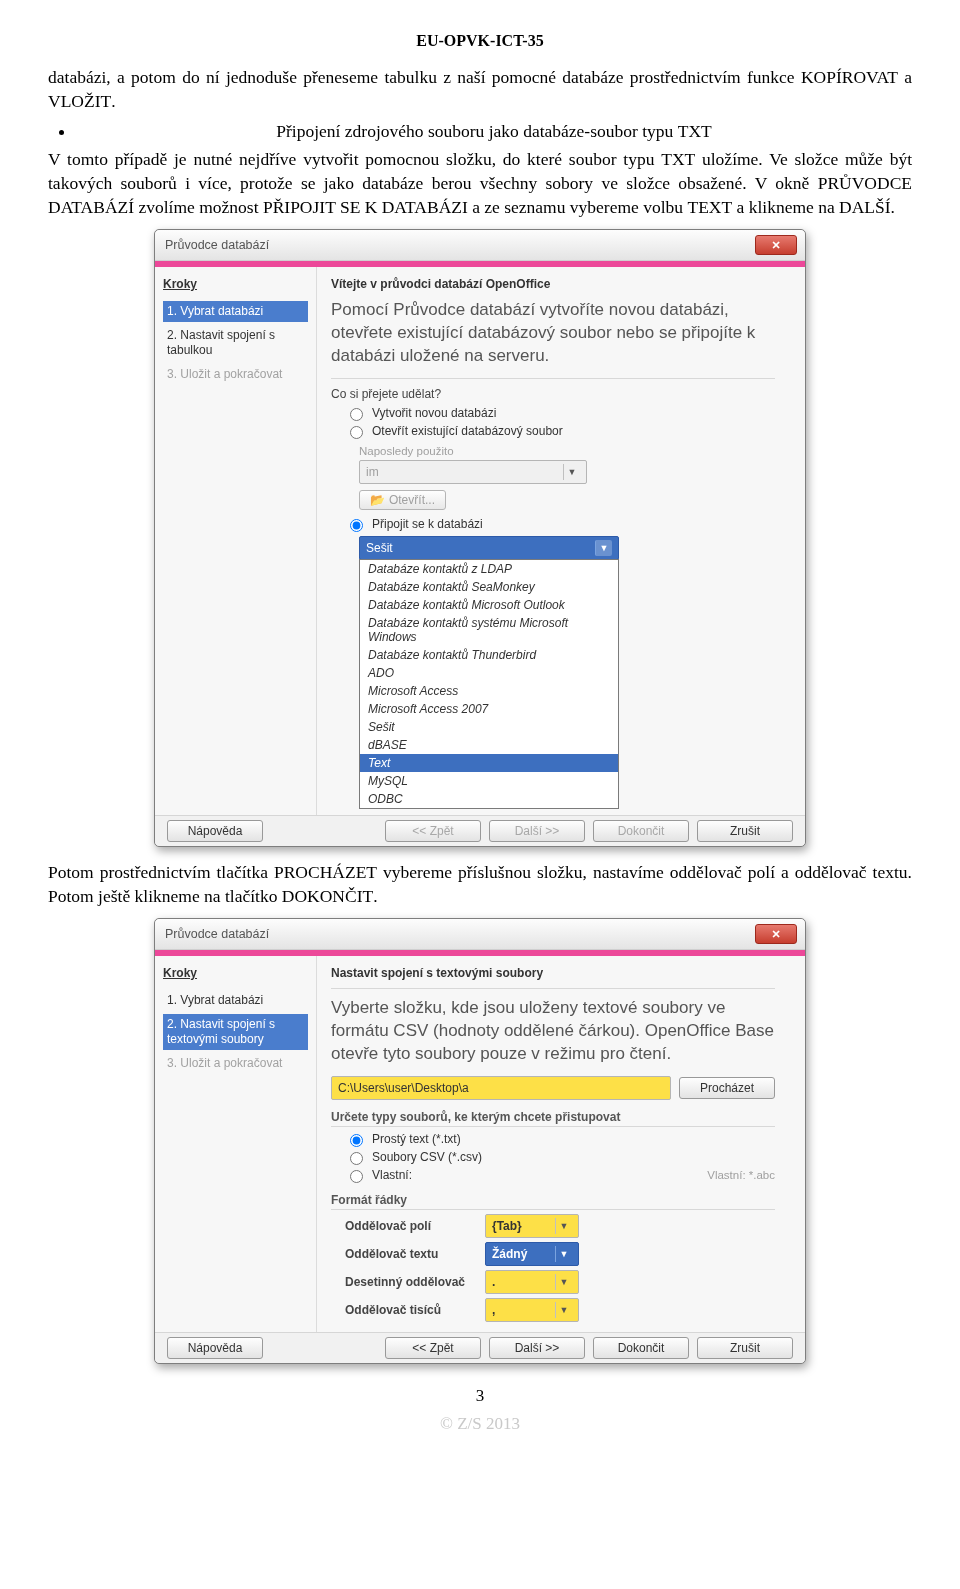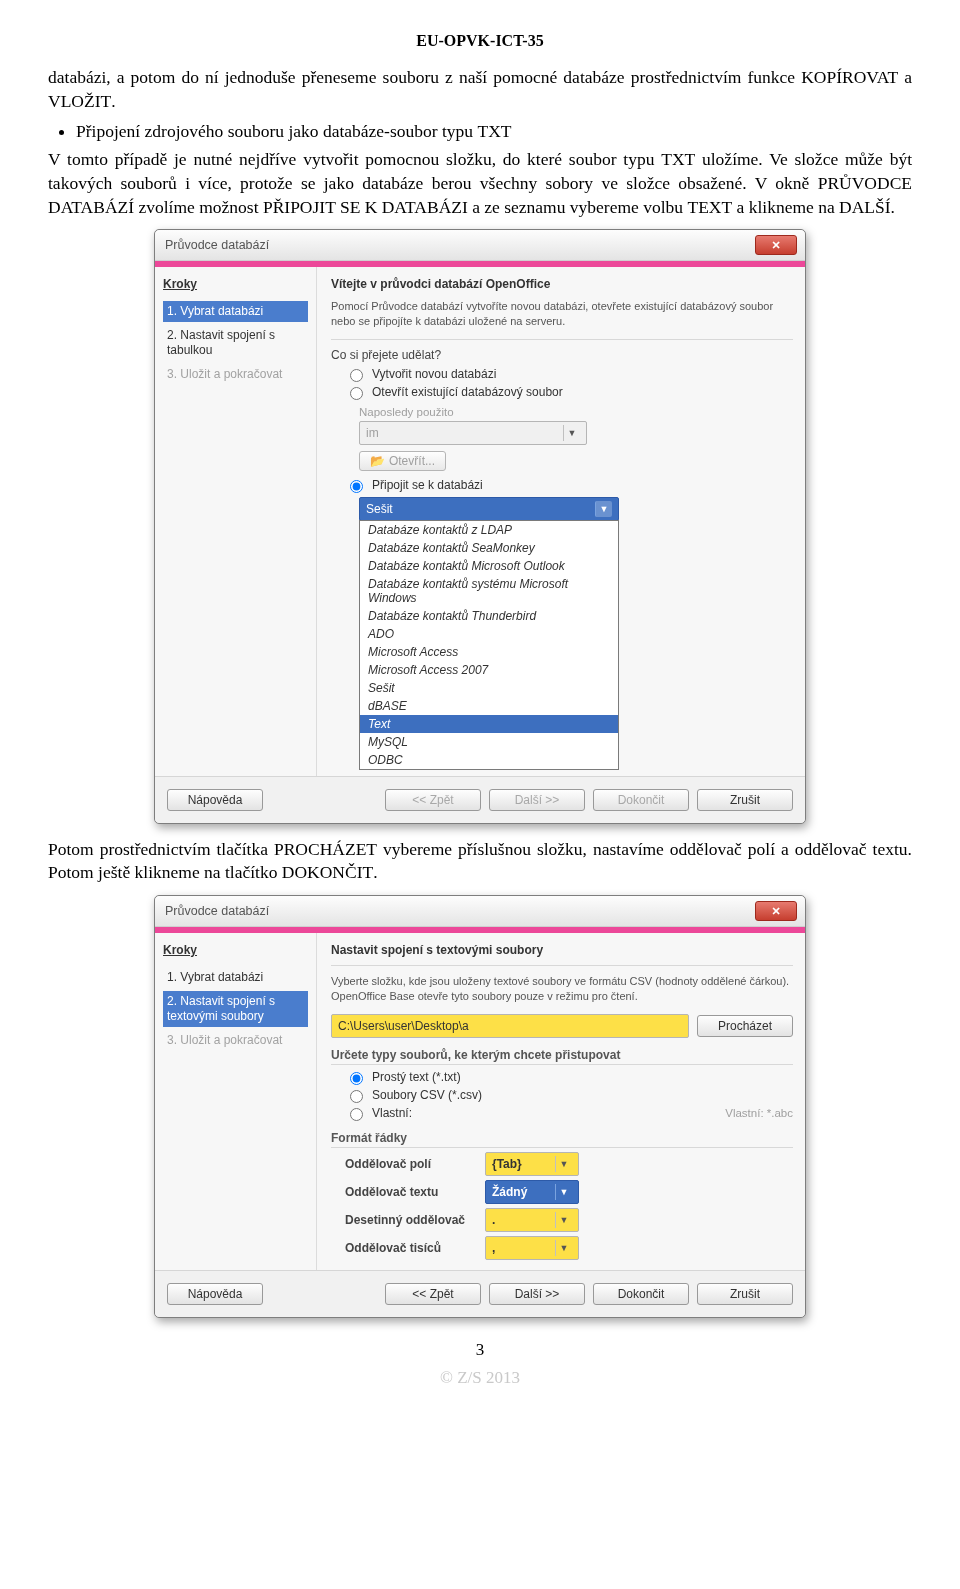--- a/index.html
+++ b/index.html
@@ -13,21 +13,21 @@
     box-sizing: border-box;
   }
   .hdr {
     text-align: center;
     font-weight: bold;
     font-size: 16px;
     margin-bottom: 16px;
   }
   p { margin: 0 0 8px 0; line-height: 1.35; text-align: justify; }
   .sc { font-variant: small-caps; }
-  ul.blt { margin: 4px 0 6px 0; padding-left: 28px; }
+  ul.blt { margin: 4px 0 6px 0; padding-left: 28px; text-align: center; }
   ul.blt li { margin-bottom: 4px; }
 
   
   .dlg-wrap {
     margin: 10px auto 14px auto;
     display: flex;
     justify-content: center;
   }
   .dlg {
     width: 650px;
@@ -69,24 +69,24 @@
     padding: 10px 8px;
     border-right: 1px solid #dcdcdc;
     background: #f7f7f7;
   }
   .dlg-left .hdr2 { font-weight: bold; text-decoration: underline; margin-bottom: 10px; }
   .step { padding: 3px 4px; margin-bottom: 3px; border-radius: 0; line-height: 1.25; }
   .step.sel { background: #4a7dcd; color: #fff; }
   .step.dis { color: #a2a2a2; }
   .dlg-right {
     flex: 1;
-    padding: 10px 12px 6px 14px;
+    padding: 10px 30px 6px 14px;
   }
   .dlg-right .hdr2 { font-weight: bold; margin-bottom: 8px; }
-  .subtxt { color: #555; font-size: 11px; margin-bottom: 10px; line-height: 1.35; }
+  .subtxt { color: #555; font-size: 17px; margin-bottom: 10px; line-height: 1.35; }
   .sep { border-top: 1px solid #d8d8d8; margin: 8px 0; }
   .q { color: #444; margin: 6px 0 4px 0; }
   .radiorow { display: flex; align-items: center; gap: 6px; margin: 2px 0 2px 14px; font-size: 12px; color: #333; }
   .radiorow input { width: 13px; height: 13px; }
   .lbl-dis { color: #a0a0a0; margin: 6px 0 3px 28px; font-size: 11.5px; }
   .combo, .inputbox {
     border: 1px solid #b5b5b5;
     background: #fde047;
     padding: 2px 6px;
     font-size: 12px;
@@ -126,21 +126,21 @@
     border: 1px solid #7a7a7a;
     background: #fff;
     margin-top: -1px;
     font-size: 12px;
     font-style: italic;
   }
   .dropdown-list .opt { padding: 2px 8px; }
   .dropdown-list .opt.hilite { background: #3d6fbf; color: #fff; }
   .btnbar {
     border-top: 1px solid #d6d6d6;
-    padding: 12px 12px;
+    padding: 4px 12px;
     display: flex;
     justify-content: space-between;
     background: #f1f1f1;
     border-bottom-left-radius: 5px;
     border-bottom-right-radius: 5px;
   }
   .wbtn {
     border: 1px solid #999;
     background: linear-gradient(#fefefe,#e3e3e3);
     padding: 3px 2px;
@@ -175,21 +175,21 @@
 
   .pagenum { text-align:center; font-size:17px; margin: 22px 0 8px 0;}
   .foot { text-align:center; color:#c9c9c9; font-size:17px; }
 </style>
 </head>
 <body>
 
 <div class="hdr">EU-OPVK-ICT-35</div>
 
 <p>
-  <span>databázi, a potom do ní jednoduše přeneseme souboru z naší pomocné databáze prostřednictvím funkce </span><span class="sc">KOPÍROVAT</span><span> a </span><span class="sc">VLOŽIT</span><span>.</span>
+  <span>databázi, a potom do ní jednoduše přeneseme tabulku z naší pomocné databáze prostřednictvím funkce </span><span class="sc">KOPÍROVAT</span><span> a </span><span class="sc">VLOŽIT</span><span>.</span>
 </p>
 
 <ul class="blt">
   <li>
     <span>Připojení zdrojového souboru jako databáze-soubor typu </span><span class="sc">TXT</span>
   </li>
 </ul>
 
 <p>
   <span>V tomto případě je nutné nejdříve vytvořit pomocnou složku, do které soubor typu </span><span class="sc">TXT</span><span> uložíme. Ve složce může být takových souborů i více, protože se jako databáze berou všechny sobory ve složce obsažené. V okně </span><span class="sc">PRŮVODCE DATABÁZÍ</span><span> zvolíme možnost </span><span class="sc">PŘIPOJIT SE K DATABÁZI</span><span> a ze seznamu vybereme volbu </span><span class="sc">TEXT</span><span> a klikneme na </span><span class="sc">DALŠÍ</span><span>.</span>

